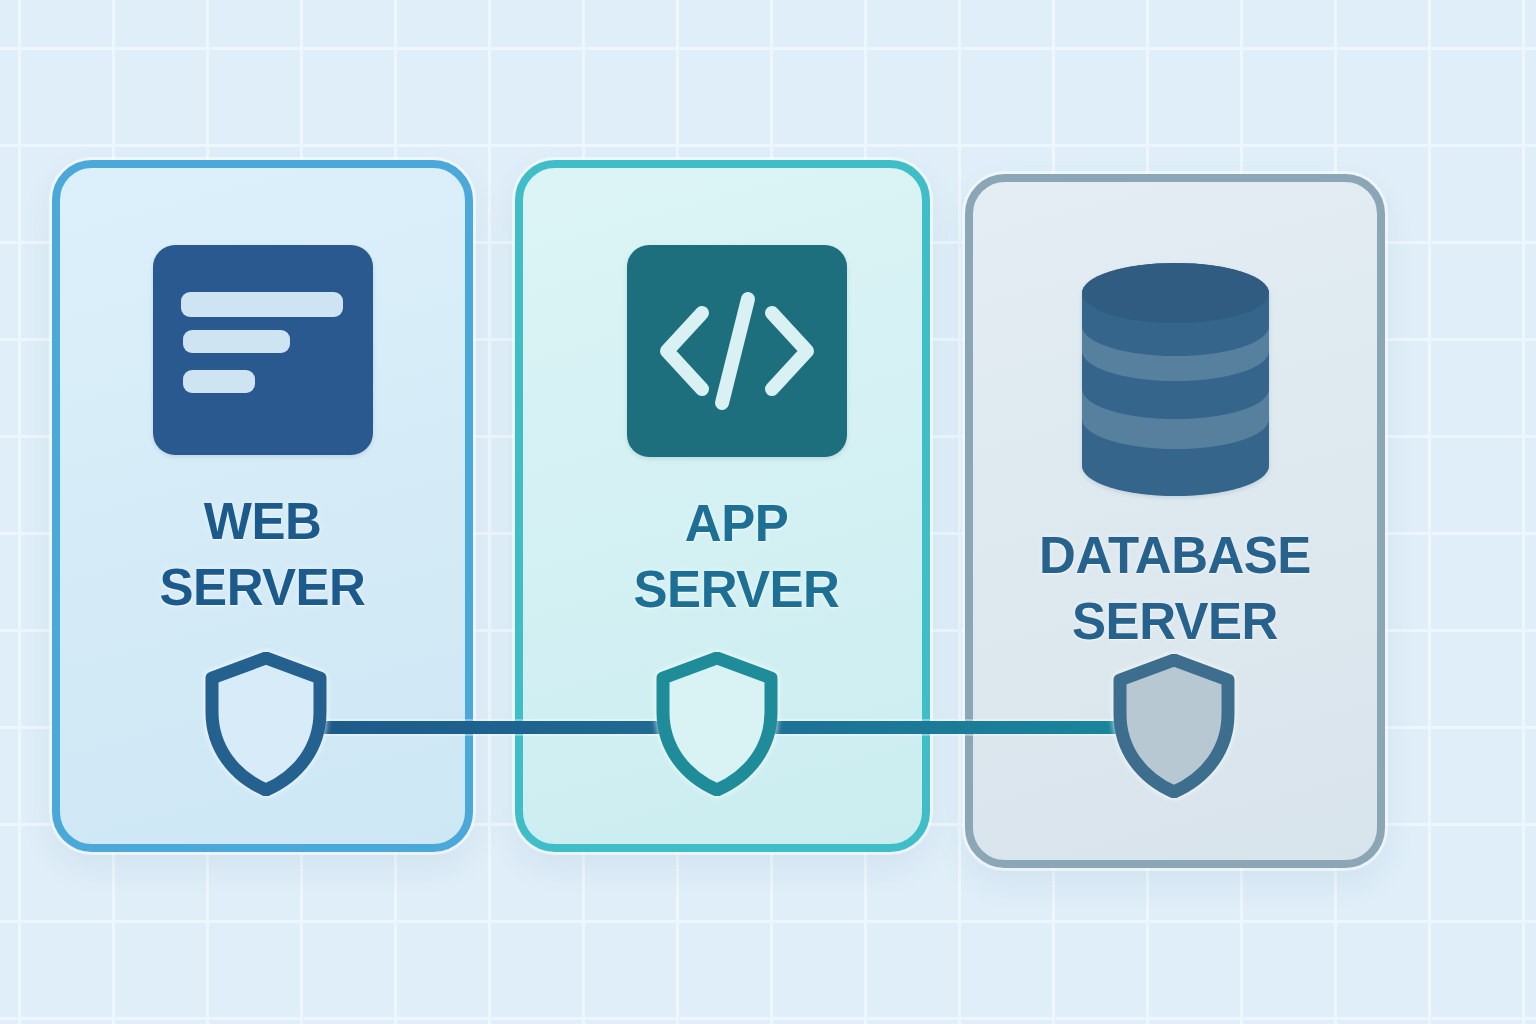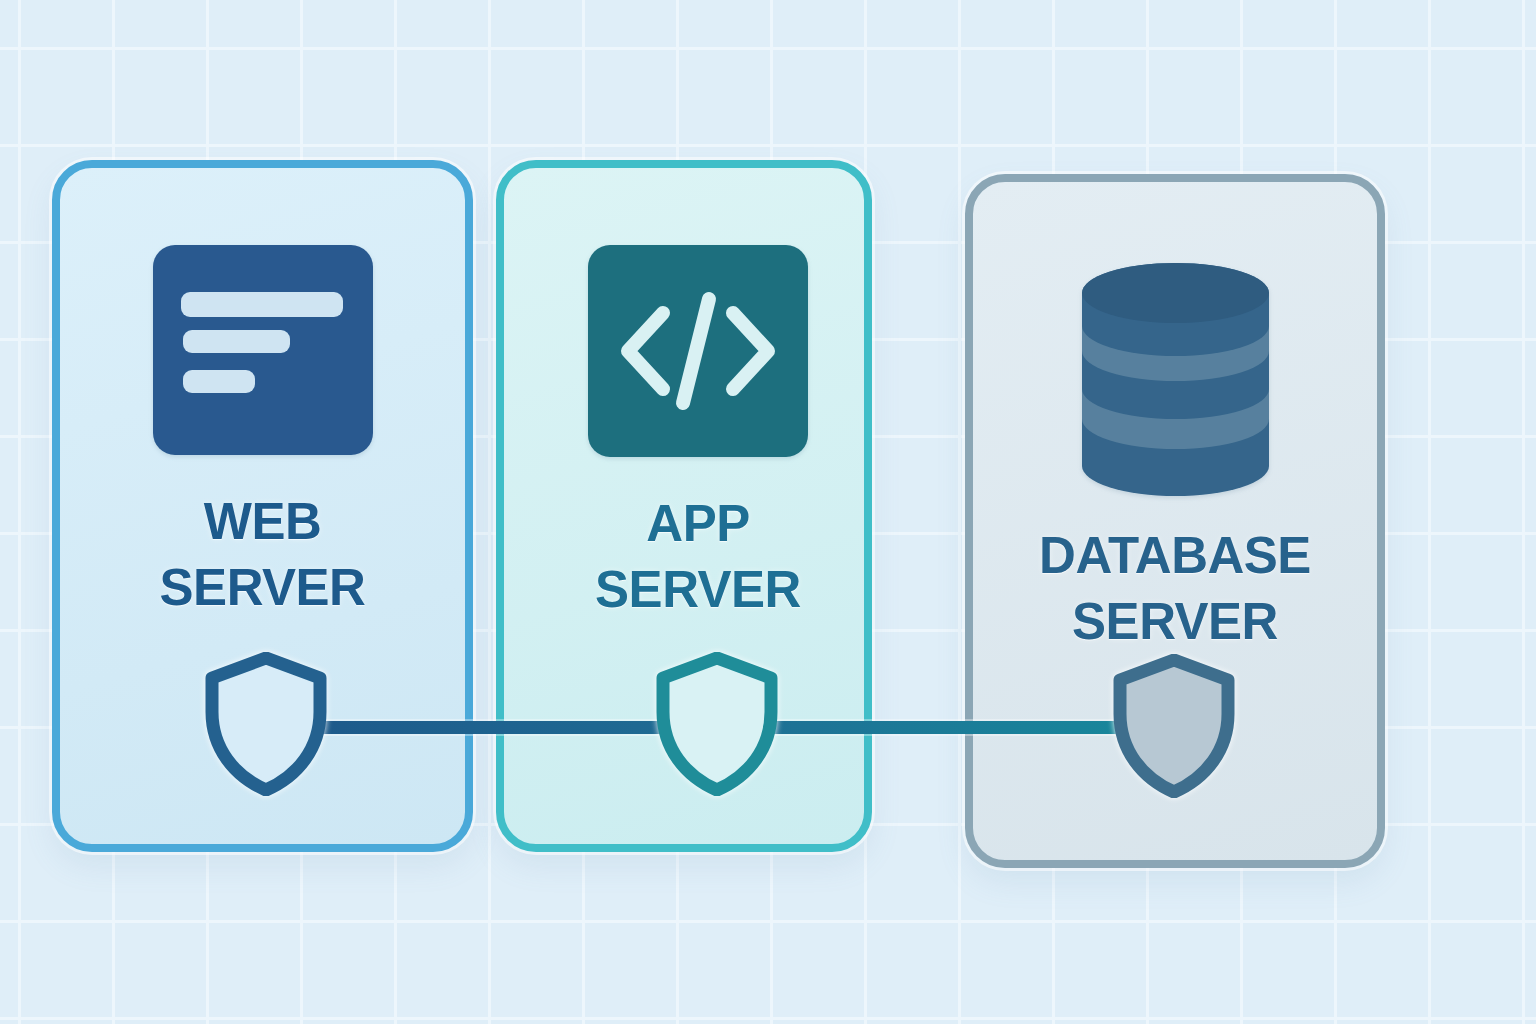--- a/index.html
+++ b/index.html
@@ -18,21 +18,21 @@
 
   .card{
     position:absolute;top:160px;height:692px;width:421px;
     border-radius:40px;border:8px solid;
     box-sizing:border-box;
     box-shadow:0 0 0 3px rgba(255,255,255,.55), 0 14px 30px rgba(110,150,180,.12);
     display:flex;flex-direction:column;align-items:center;
     z-index:1;
   }
   .card.web{left:52px;border-color:#4aa9d9;background:linear-gradient(165deg,#dcf0fa,#cde7f4);}
-  .card.app{left:496px;width:376px;border-color:#40bec8;background:linear-gradient(165deg,#dcf4f5,#cbedf0);padding-left:28px;}
+  .card.app{left:515px;width:415px;border-color:#40bec8;background:linear-gradient(165deg,#dcf4f5,#cbedf0);padding-left:28px;}
   .card.db {left:965px;top:174px;width:420px;height:694px;border-color:#8ba6b5;background:linear-gradient(165deg,#e3edf3,#d8e4eb);}
 
   .node-icon{margin-top:77px;filter:drop-shadow(0 2px 2px rgba(70,110,140,.18));}
   .card.db .node-icon{margin-top:81px;}
 
   .card-label{
     margin-top:34px;text-align:center;
     font-weight:bold;font-size:51px;line-height:66px;letter-spacing:-.5px;
     text-shadow:0 1px 0 rgba(255,255,255,.65), 0 0 6px rgba(255,255,255,.45);
   }

